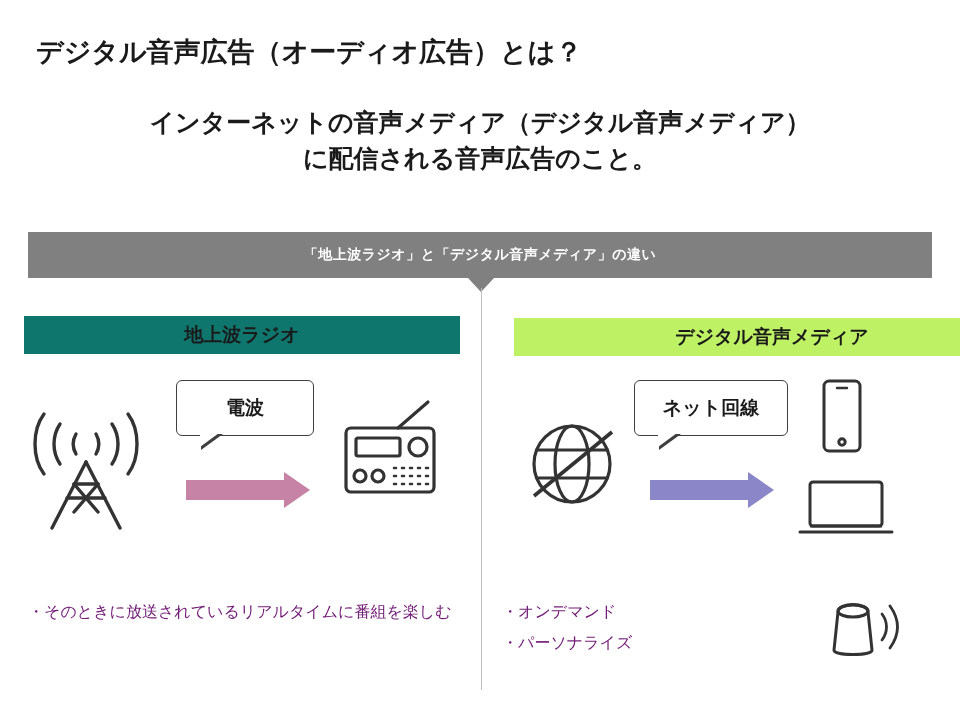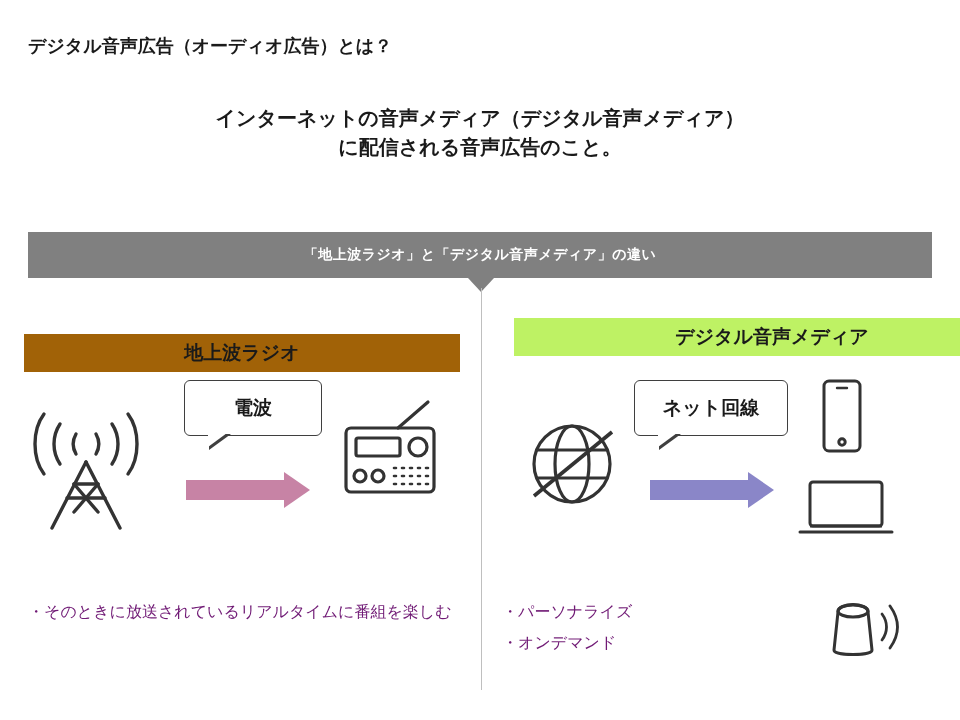--- a/index.html
+++ b/index.html
@@ -17,34 +17,34 @@
   }
   .slide {
     position: relative;
     width: 960px;
     height: 720px;
   }
 
   
   .main-title {
     position: absolute;
-    left: 28px;
+    left: 36px;
     top: 34px;
-    font-size: 18px;
+    font-size: 27px;
     font-weight: bold;
     letter-spacing: 0px;
     white-space: nowrap;
   }
   .lead {
     position: absolute;
     left: 0;
     top: 104px;
     width: 960px;
     text-align: center;
-    font-size: 20px;
+    font-size: 25px;
     font-weight: bold;
     line-height: 1.45;
   }
   .lead .line2 {
     display: block;
   }
 
   
   .banner {
     position: absolute;
@@ -88,23 +88,23 @@
     height: 38px;
     display: flex;
     align-items: center;
     justify-content: center;
     font-size: 19px;
     font-weight: bold;
     color: #1a1a1a;
   }
   .col-head.left {
     left: 24px;
-    top: 334px;
+    top: 316px;
     width: 436px;
-    background: #a16207;
+    background: #0f766e;
   }
   .col-head.right {
     left: 498px;
     top: 318px;
     width: 516px;
     background: #bef264;
     margin-left: 16px;
   }
 
   
@@ -135,21 +135,21 @@
     position: absolute;
     left: -1px;
     top: -17px;
     width: 0;
     height: 0;
     border-left: 0 solid transparent;
     border-right: 19px solid transparent;
     border-top: 14px solid #ffffff;
   }
   .bubble.left-b {
-    left: 184px;
+    left: 176px;
     top: 380px;
     width: 136px;
     height: 54px;
   }
   .bubble.right-b {
     left: 634px;
     top: 380px;
     width: 152px;
     height: 54px;
   }
@@ -327,17 +327,17 @@
   <div class="icon icon-speaker">
     <svg width="80" height="68" viewBox="0 0 80 68" fill="none" stroke="#333" stroke-width="3">
       <path d="M16 20 C16 10, 46 10, 46 20 L50 58 C50 64, 12 64, 12 58 Z"></path>
       <ellipse cx="31" cy="19" rx="15" ry="6"></ellipse>
       <path d="M60 22 C66 30, 66 40, 60 48" stroke-width="2.8" stroke-linecap="round"></path>
       <path d="M68 14 C78 28, 78 42, 68 56" stroke-width="2.8" stroke-linecap="round"></path>
     </svg>
   </div>
 
   <div class="bullets right-bul">
+    <p>・オンデマンド</p>
     <p>・パーソナライズ</p>
-    <p>・オンデマンド</p>
   </div>
 
 </div>
 
 </body></html>

